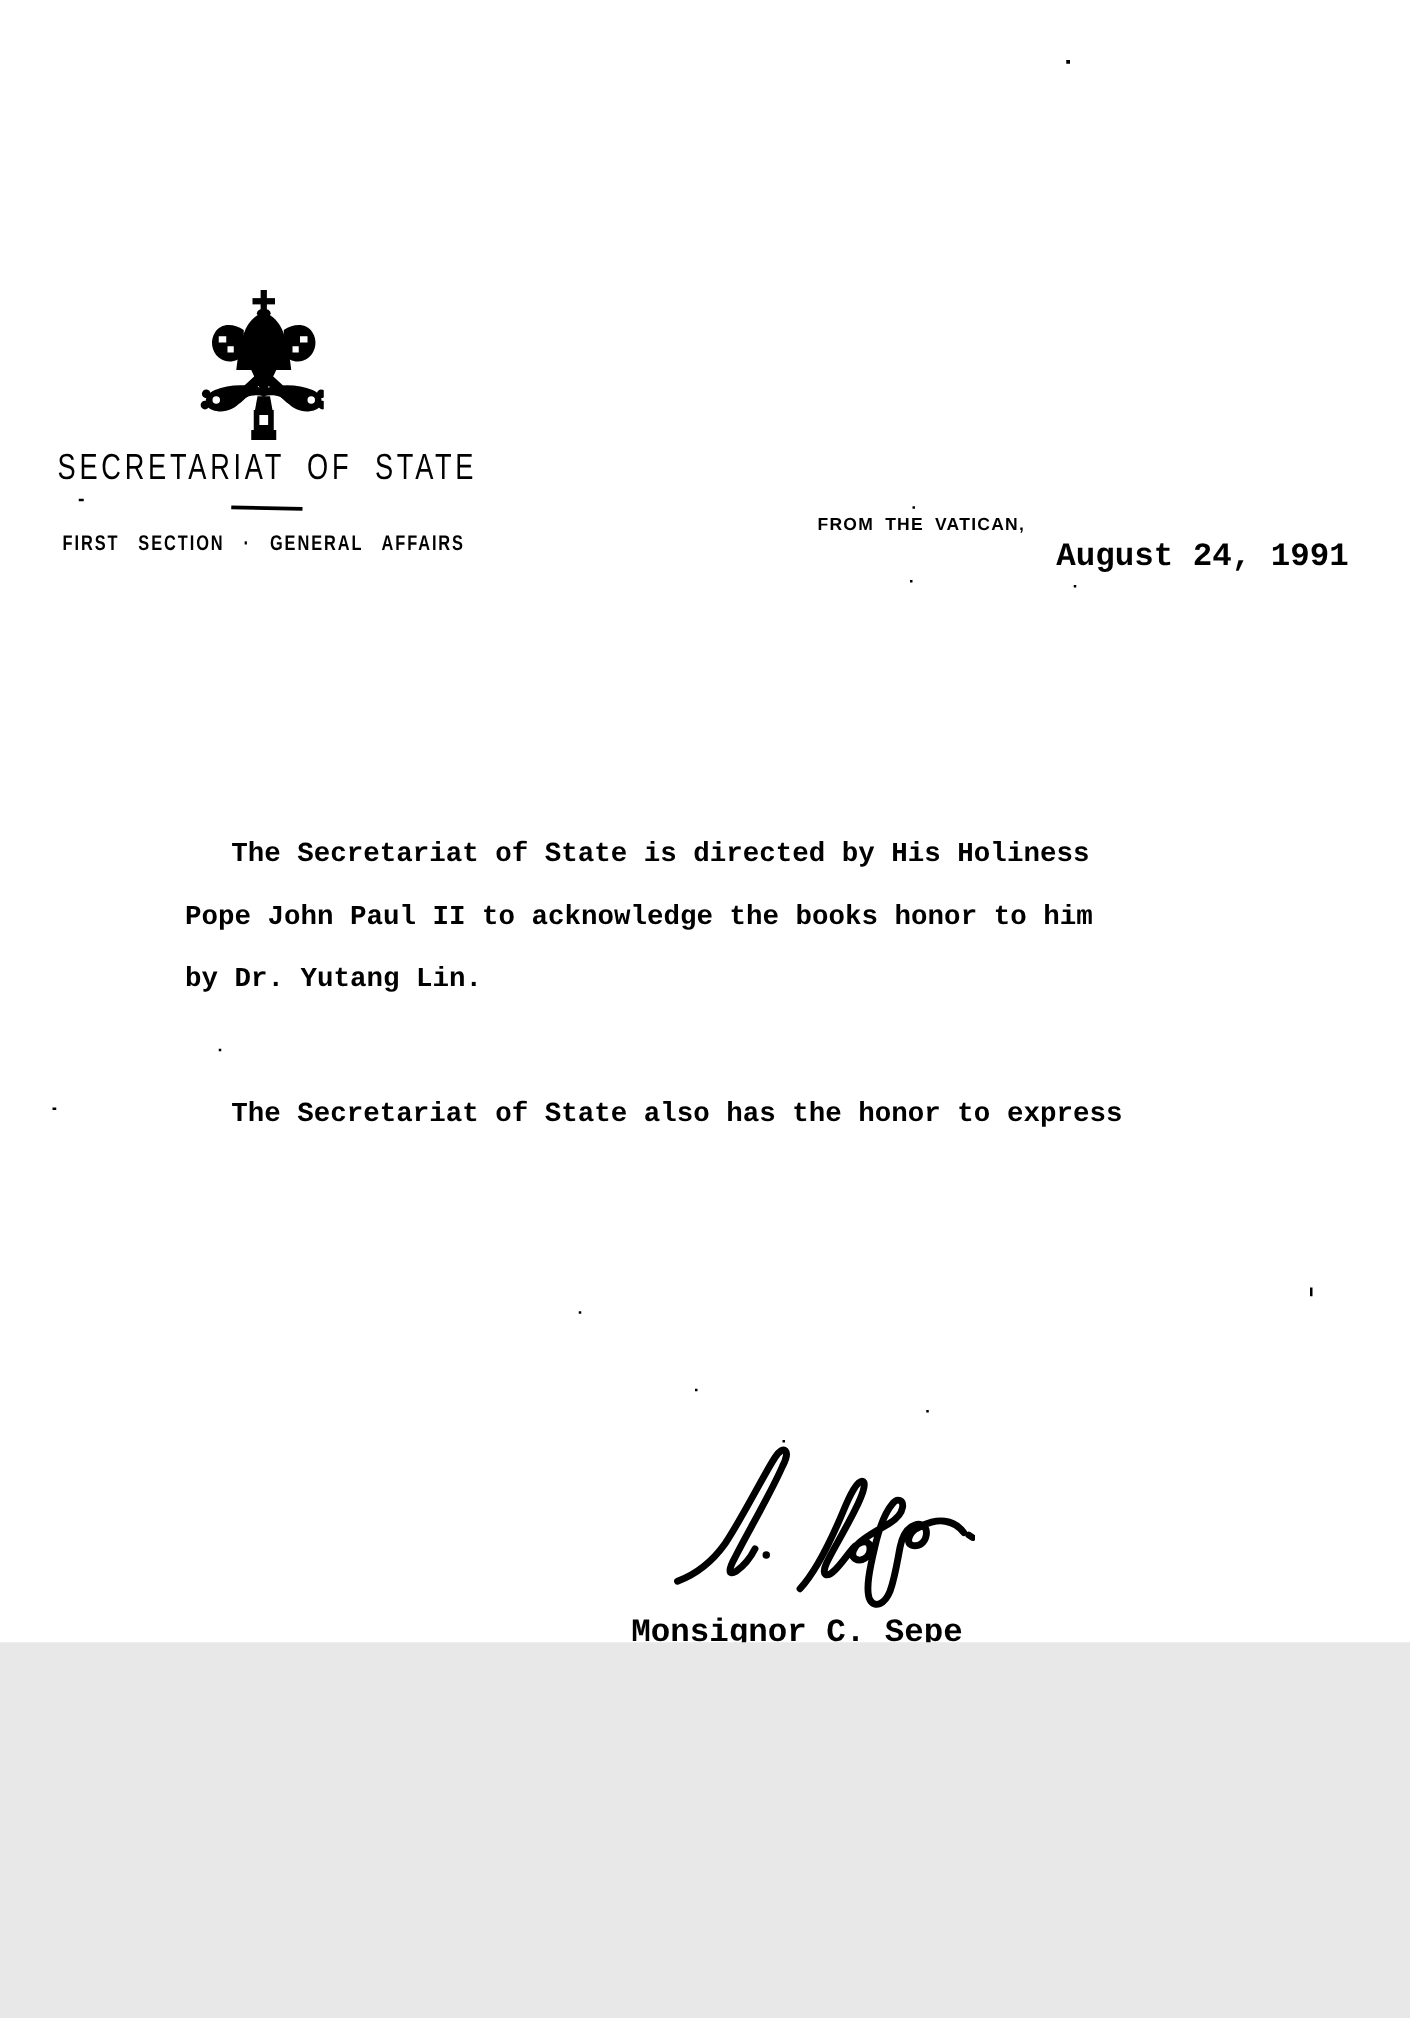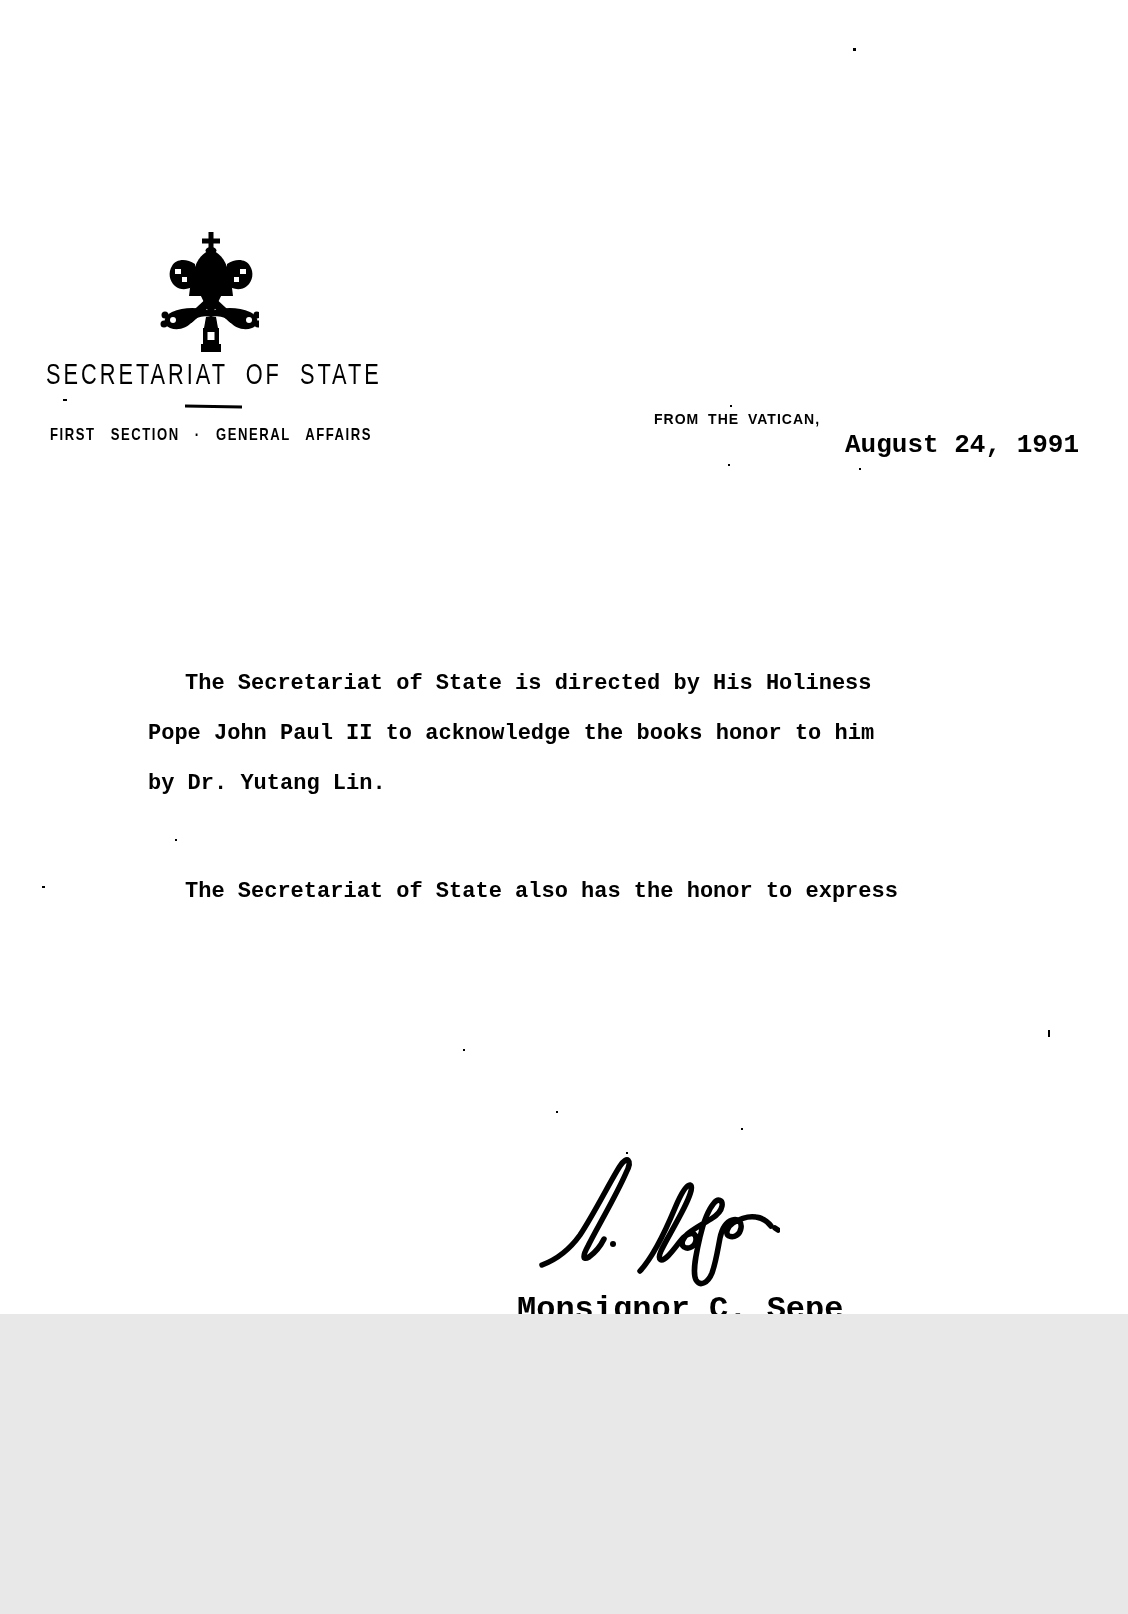--- a/index.html
+++ b/index.html
@@ -47,23 +47,23 @@
     font-family:"Liberation Mono", monospace;
     font-size:22px;font-weight:700;line-height:50px;
     white-space:nowrap;color:#000;
   }
   .para .indent{padding-left:37px;}
   .p1{top:659px;}
   .p2{top:867px;}
   
   .sig-svg{position:absolute;left:500px;top:1140px;width:280px;height:160px;}
   .sig-name{
-    position:absolute;left:517px;top:1291px;
+    position:absolute;left:505px;top:1291px;
     font-family:"Liberation Mono", monospace;
-    font-size:32px;font-weight:700;white-space:nowrap;
+    font-size:26px;font-weight:700;white-space:nowrap;
   }
   .sig-title{
     position:absolute;left:505px;top:1347px;
     font-family:"Liberation Mono", monospace;
     font-size:18px;font-weight:700;white-space:nowrap;
   }
   
   .speck{position:absolute;background:#000;width:3px;height:3px;}
   .speck.tick{width:2px;height:7px;}
 </style>

